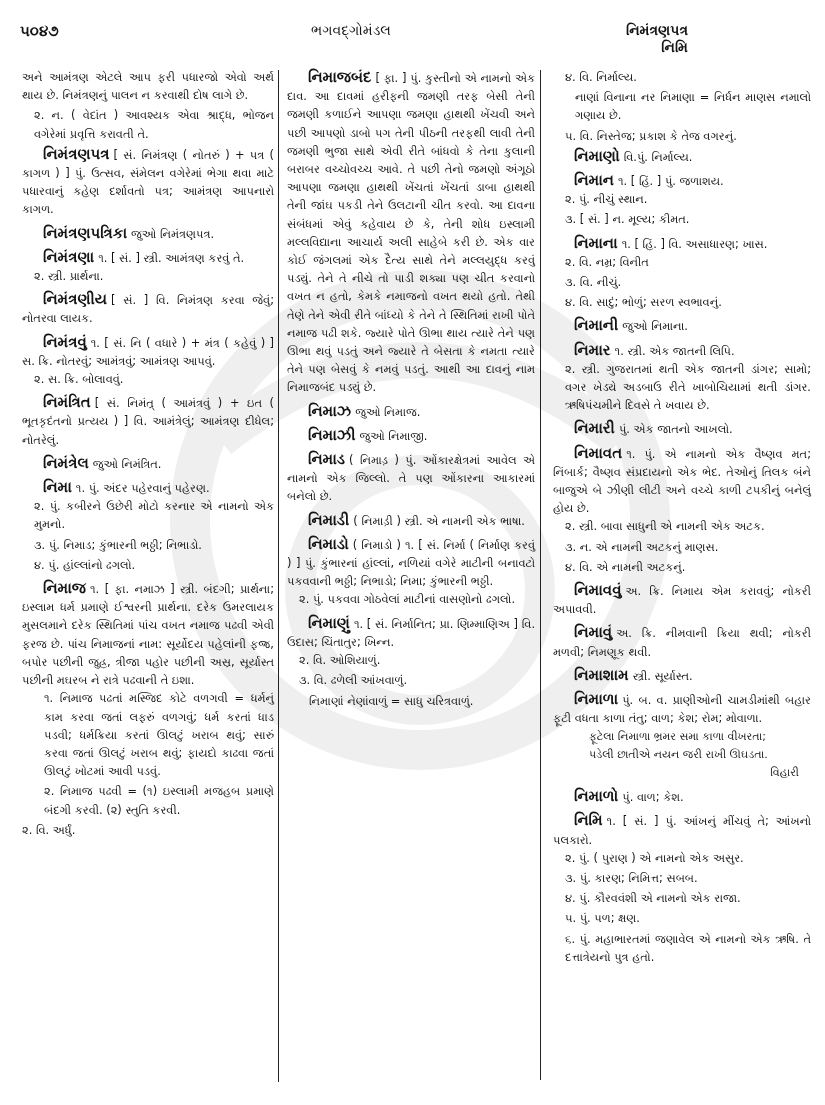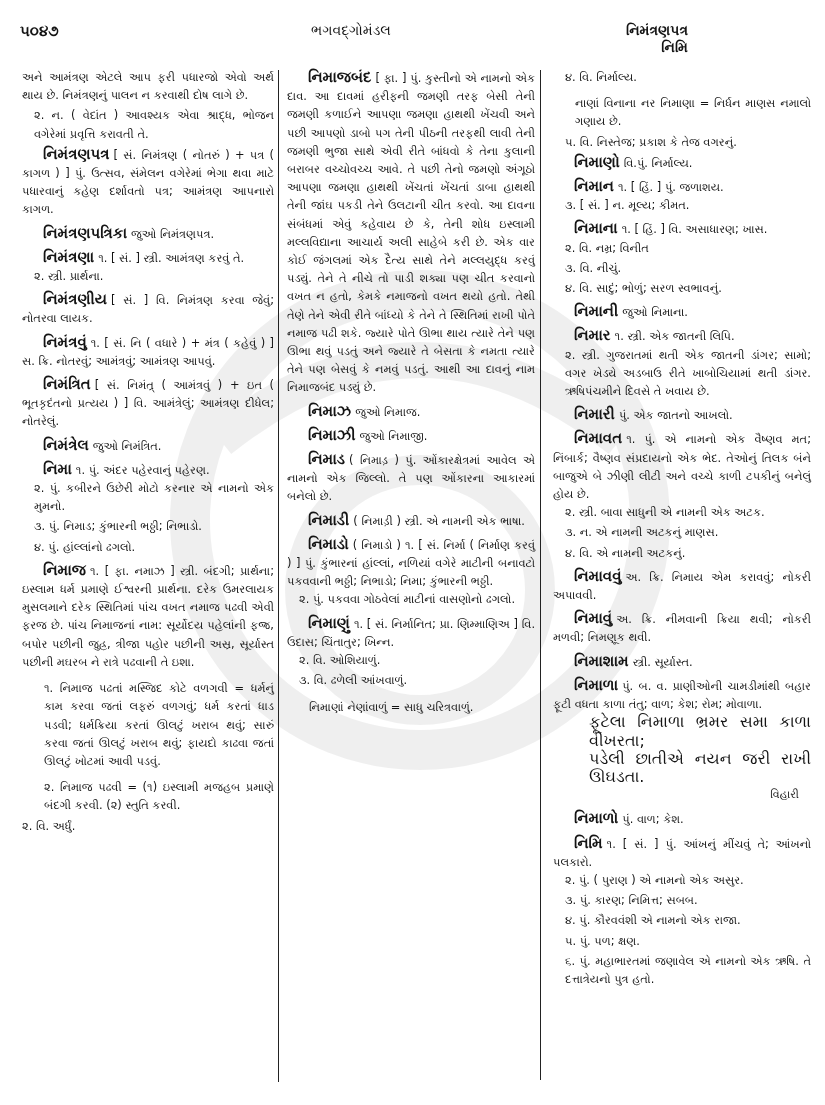--- a/index.html
+++ b/index.html
@@ -23,22 +23,22 @@
     .col-1 { left:22px; width:252px; }
     .col-2 { left:287px; width:248px; }
     .col-3 { left:553px; width:258px; }
     .sep { position:absolute; width:1px; background:#222; z-index:1; }
     .sep-1 { left:278px; top:70px; height:1012px; }
     .sep-2 { left:540px; top:70px; height:1010px; }
     .entry { margin:0 0 5px 0; text-align:justify; }
     .entry .hw { font-weight:bold; font-size:15px; margin-right:4px;padding-left:21px; }
     .entry .body { }
     .sense { padding-left:12px; margin:0 0 2px 0; text-align:justify; }
-    .idiom { padding-left:22px; margin:8px 0 2px 0; text-align:justify; }
-    .quote { padding-left:36px; font-size:16px; margin:0; }
+    .idiom { padding-left:22px; margin:0 0 2px 0; text-align:justify; }
+    .quote { padding-left:36px; font-size:11px; margin:0; }
     .attrib { text-align:right; padding-right:12px; font-size:11px; margin:0 0 4px 0; }
     .cont { margin:0 0 2px 0; text-align:justify; }
   </style>
 </head>
 <body>
 
 <svg class="watermark" viewBox="0 0 520 560">
   <circle cx="260" cy="280" r="230" fill="none" stroke="#000" stroke-width="40"></circle>
   <circle cx="260" cy="350" r="120" fill="none" stroke="#000" stroke-width="30"></circle>
   <path d="M60 200 Q260 40 460 200" fill="none" stroke="#000" stroke-width="36"></path>
@@ -68,20 +68,21 @@
   </div>
   <div class="entry">
     <span class="hw">નિમંત્રણા</span><span class="body">૧. [ સં. ] સ્ત્રી. આમંત્રણ કરવું તે.</span>
     <div class="sense">૨. સ્ત્રી. પ્રાર્થના.</div>
   </div>
   <div class="entry">
     <span class="hw">નિમંત્રણીય</span><span class="body">[ સં. ] વિ. નિમંત્રણ કરવા જેવું; નોતરવા લાયક.</span>
   </div>
   <div class="entry">
     <span class="hw">નિમંત્રવું</span><span class="body">૧. [ સં. નિ ( વધારે ) + મંત્ર ( કહેવું ) ] સ. ક્રિ. નોતરવું; આમંત્રવું; આમંત્રણ આપવું.</span>
+    <div class="sense">૨. સ. ક્રિ. બોલાવવું.</div>
   </div>
   <div class="entry">
     <span class="hw">નિમંત્રિત</span><span class="body">[ સં. નિમંત્ર્ ( આમંત્રવું ) + ઇત ( ભૂતકૃદંતનો પ્રત્યય ) ] વિ. આમંત્રેલું; આમંત્રણ દીધેલ; નોતરેલું.</span>
   </div>
   <div class="entry">
     <span class="hw">નિમંત્રેલ</span><span class="body">જુઓ નિમંત્રિત.</span>
   </div>
   <div class="entry">
     <span class="hw">નિમા</span><span class="body">૧. પું. અંદર પહેરવાનું પહેરણ.</span>
     <div class="sense">૨. પું. કબીરને ઉછેરી મોટો કરનાર એ નામનો એક મુમનો.</div>
@@ -127,20 +128,21 @@
 <div class="col col-3">
   <div class="sense">૪. વિ. નિર્માલ્ય.</div>
   <div class="idiom">નાણાં વિનાના નર નિમાણા = નિર્ધન માણસ નમાલો ગણાય છે.</div>
   <div class="sense" style="">૫. વિ. નિસ્તેજ; પ્રકાશ કે તેજ વગરનું.</div>
 
   <div class="entry">
     <span class="hw">નિમાણો</span><span class="body">વિ.પું. નિર્માલ્ય.</span>
   </div>
   <div class="entry">
     <span class="hw">નિમાન</span><span class="body">૧. [ હિં. ] પું. જળાશય.</span>
+    <div class="sense">૨. પું. નીચું સ્થાન.</div>
     <div class="sense">૩. [ સં. ] ન. મૂલ્ય; કીમત.</div>
   </div>
   <div class="entry">
     <span class="hw">નિમાના</span><span class="body">૧. [ હિં. ] વિ. અસાધારણ; ખાસ.</span>
     <div class="sense">૨. વિ. નમ્ર; વિનીત</div>
     <div class="sense">૩. વિ. નીચું.</div>
     <div class="sense">૪. વિ. સાદું; ભોળું; સરળ સ્વભાવનું.</div>
   </div>
   <div class="entry">
     <span class="hw">નિમાની</span><span class="body">જુઓ નિમાના.</span>

